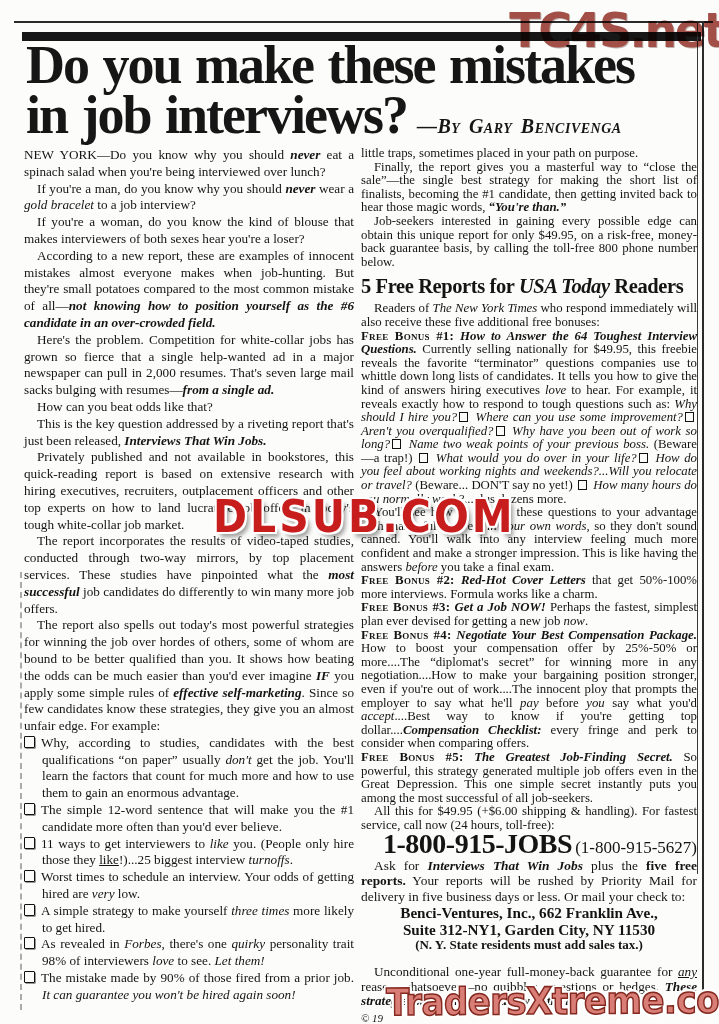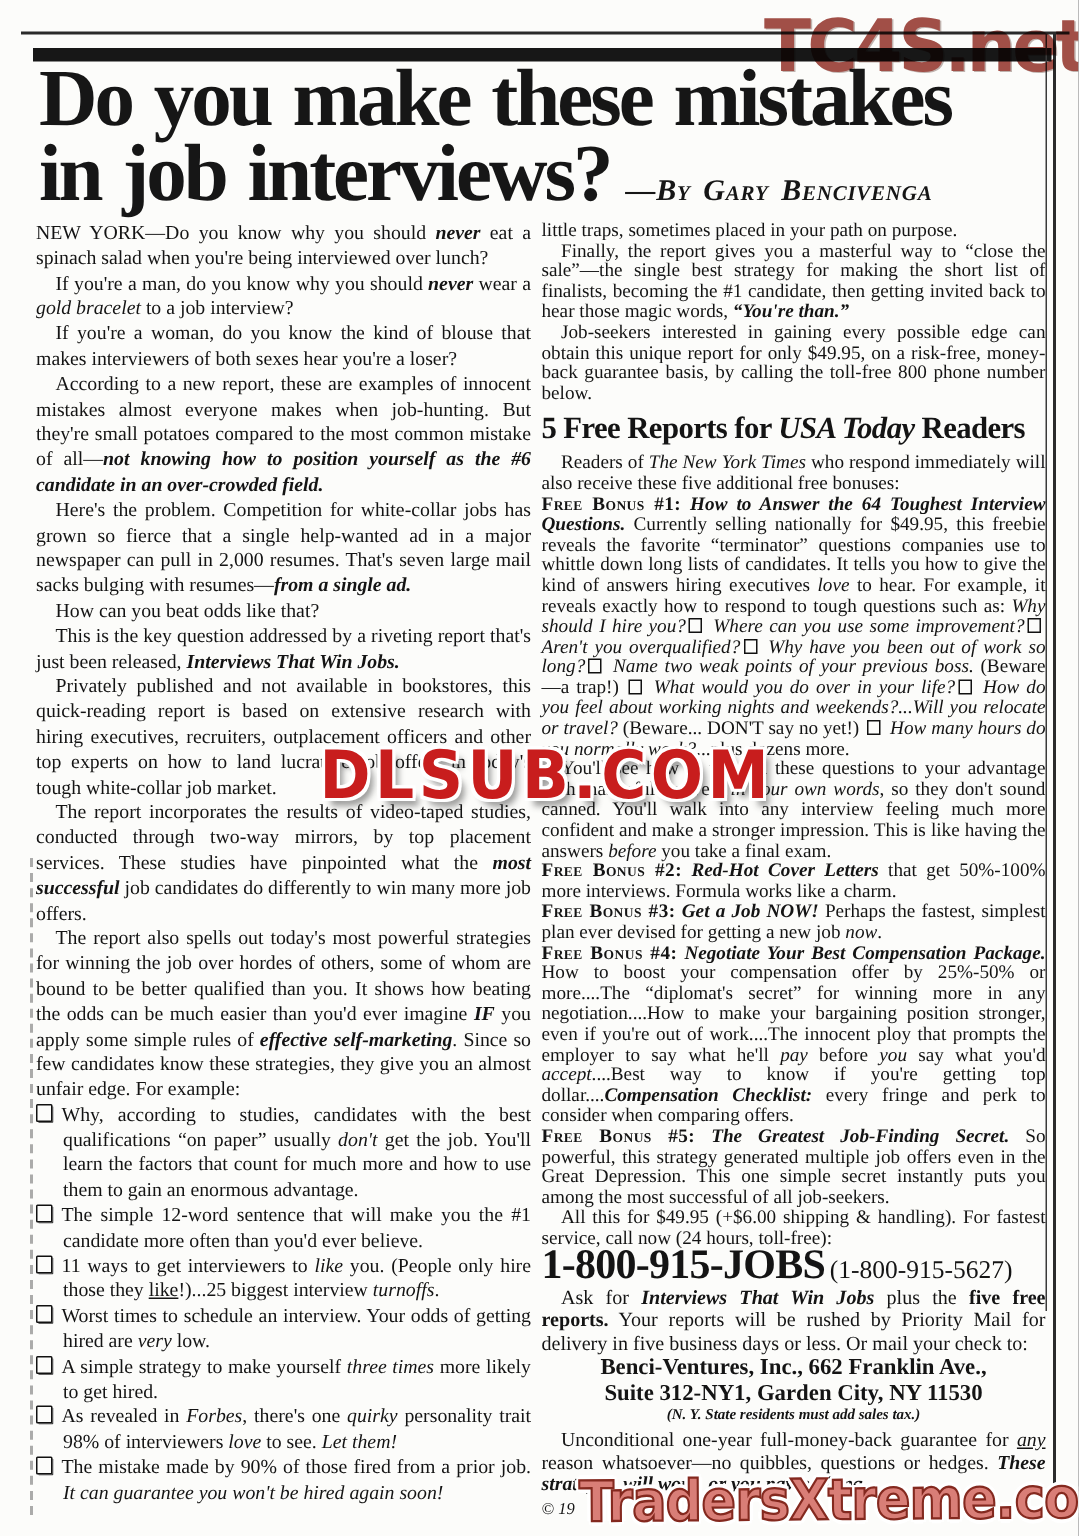--- a/index.html
+++ b/index.html
@@ -24,26 +24,26 @@
   .col-left{left:24px;width:330px;font-size:13.2px;line-height:16.8px;}
   .col-right{left:361px;width:336px;font-size:12.8px;line-height:13.6px;}
   .p{text-align:justify;margin:0;}
   .indent{text-indent:13px;}
   .bullet{padding-left:18px;text-indent:-18px;}
   .fb{font-weight:bold;} .fi{font-style:italic;} .fu{text-decoration:underline;}
   .sc{font-variant:small-caps;letter-spacing:.3px;}
   .cb{display:inline-block;width:7px;height:8px;border:1.4px solid #111;margin:0 3px 0 2px;vertical-align:-1px;}
   .bg{display:inline-block;width:9px;height:10px;border:1.7px solid #111;margin-right:6px;vertical-align:-1px;border-radius:1px;box-shadow:1px 1px 0 -0.5px rgba(20,20,20,.85);}
   h2.freeh{font-size:20.5px;font-weight:bold;margin:5px 0 4px;letter-spacing:-.4px;line-height:24px;white-space:nowrap;}
-  .phone-line{text-align:left;margin:4px 0 2px;white-space:nowrap;}
+  .phone-line{text-align:right;margin:4px 0 2px;white-space:nowrap;}
   .phone-big{font-size:28px;font-weight:bold;letter-spacing:-.5px;}
   .phone-small{font-size:17px;}
   .tail{font-size:13.4px;line-height:15.2px;}
   .addr{font-weight:bold;text-align:center;font-size:15.2px;line-height:17.5px;text-indent:0;}
-  .fine{font-weight:bold;font-style:italic;text-align:center;font-size:10px;line-height:12px;margin-bottom:3px;}
+  .fine{font-weight:bold;text-align:center;font-size:13px;line-height:12px;margin-bottom:14px;}
   .guar{font-size:13.2px;line-height:14.8px;}
   .copyright{font-size:11px;font-style:italic;margin-top:2px;}
   
   .wm{position:absolute;z-index:6;font-family:"DejaVu Sans","Liberation Sans",sans-serif;font-weight:bold;pointer-events:none;}
   .wm-top{
     top:2px;right:-4px;font-size:46px;letter-spacing:-2.5px;color:#9c423a;
     transform:scaleY(1.05);transform-origin:top right;mix-blend-mode:multiply;opacity:.93;
     text-shadow:1px 1px 0 rgba(70,25,18,.35);
   }
   .wm-mid{

